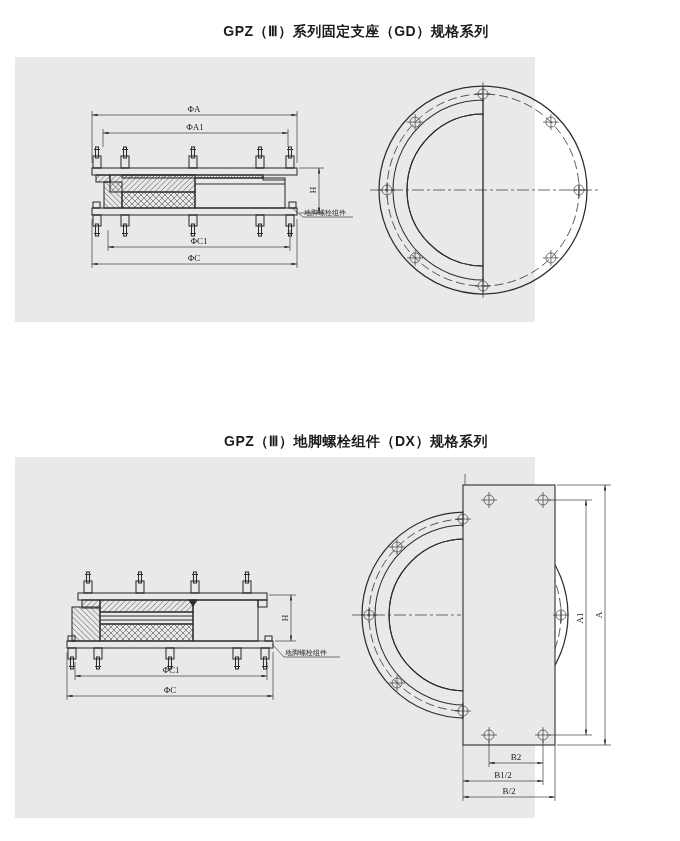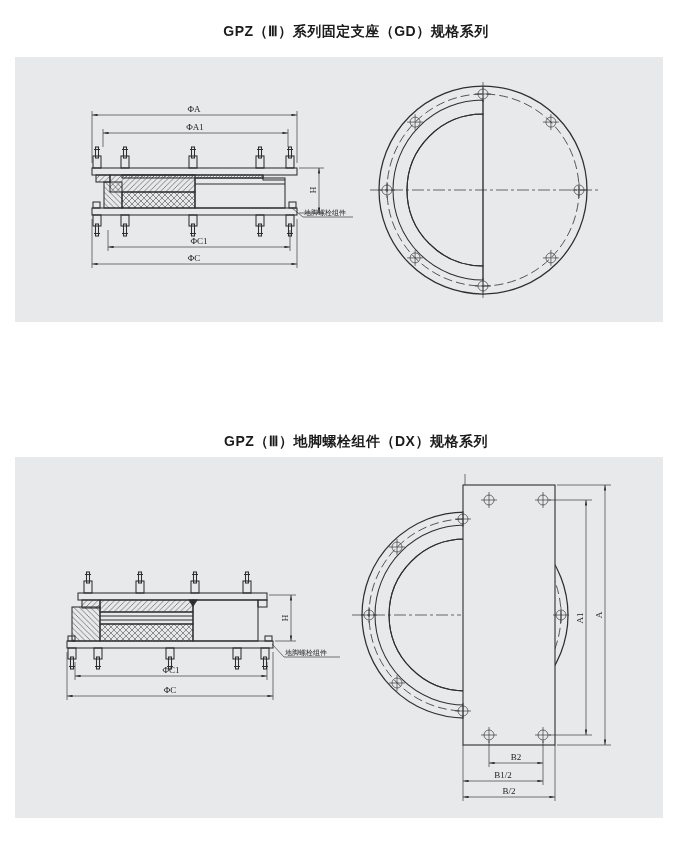--- a/index.html
+++ b/index.html
@@ -1,21 +1,21 @@
 <!DOCTYPE html>
 <html><head>
 <meta charset="utf-8">
 <style>
   html,body{margin:0;padding:0;}
   body{width:680px;height:841px;background:#ffffff;position:relative;
        font-family:"Liberation Sans",sans-serif;}
   .title{position:absolute;left:0;width:100%;text-align:center;
          font-size:14px;font-weight:bold;color:#1b1b1b;letter-spacing:.5px;margin:16px;}
   #t1{top:7px;} #t2{top:417px;}
-  .panel{position:absolute;left:15px;width:648px;background:#e8e9eb;}
+  .panel{position:absolute;left:15px;width:520px;background:#e8e9eb;}
   #p1{top:57px;height:265px;} #p2{top:457px;height:361px;}
   svg{display:block;}
   .ln{stroke:#2f2f2f;stroke-width:1.05;fill:none;}
   .tn{stroke:#2f2f2f;stroke-width:.65;fill:none;}
   .bold{stroke-width:1.25;}
   .cl{stroke:#2f2f2f;stroke-width:.7;fill:none;stroke-dasharray:12 3 3 3;}
   .dash{stroke:#2f2f2f;stroke-width:.8;fill:none;stroke-dasharray:9 4;}
   .fillrect{fill:#e8e9eb;stroke:#2f2f2f;stroke-width:1.1;}
   .dim{font-family:"Liberation Serif","DejaVu Serif",serif;font-size:9px;
        fill:#222;stroke:none;}

